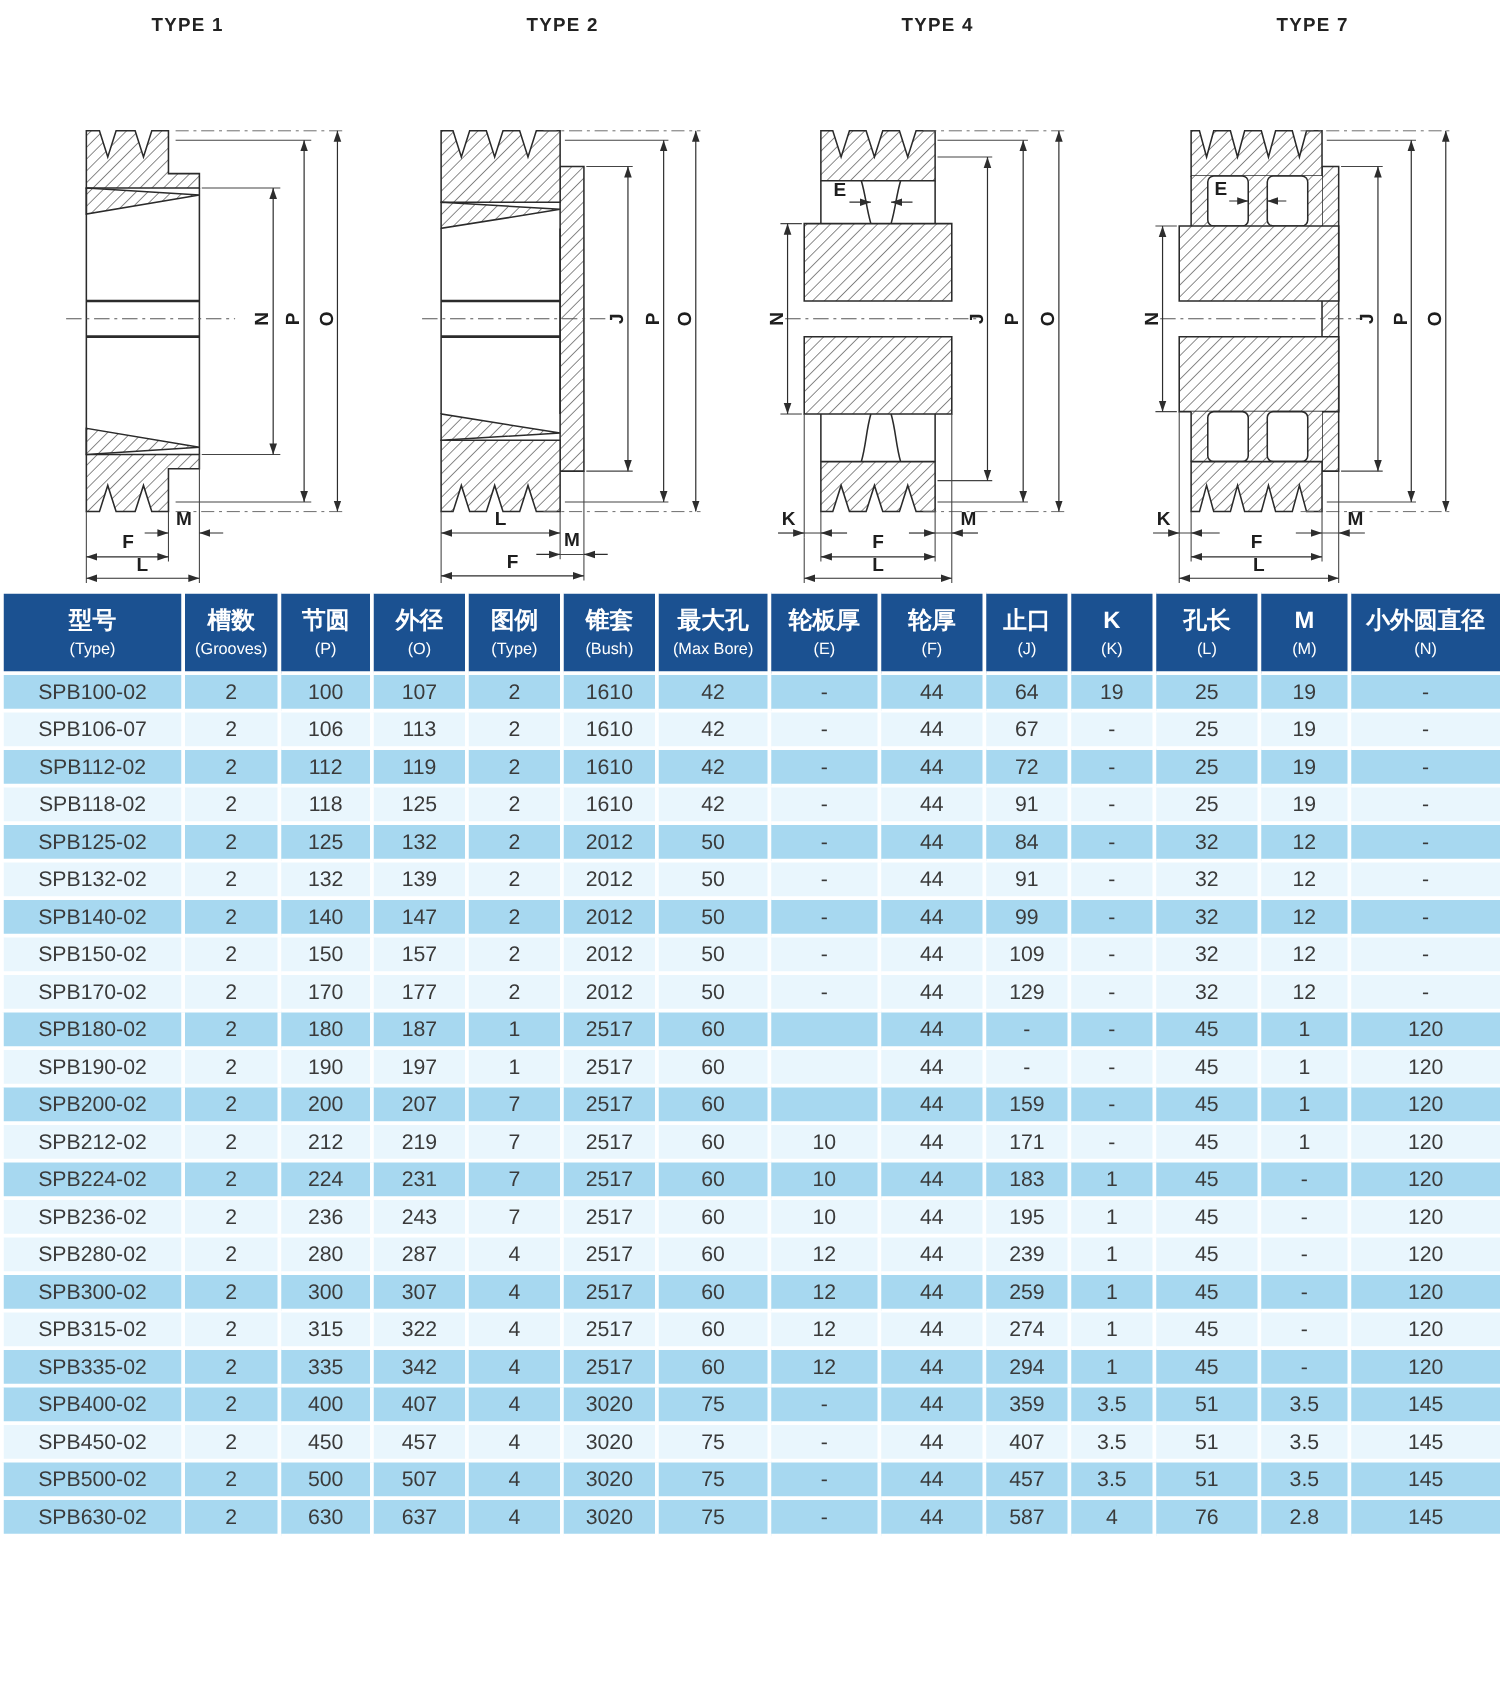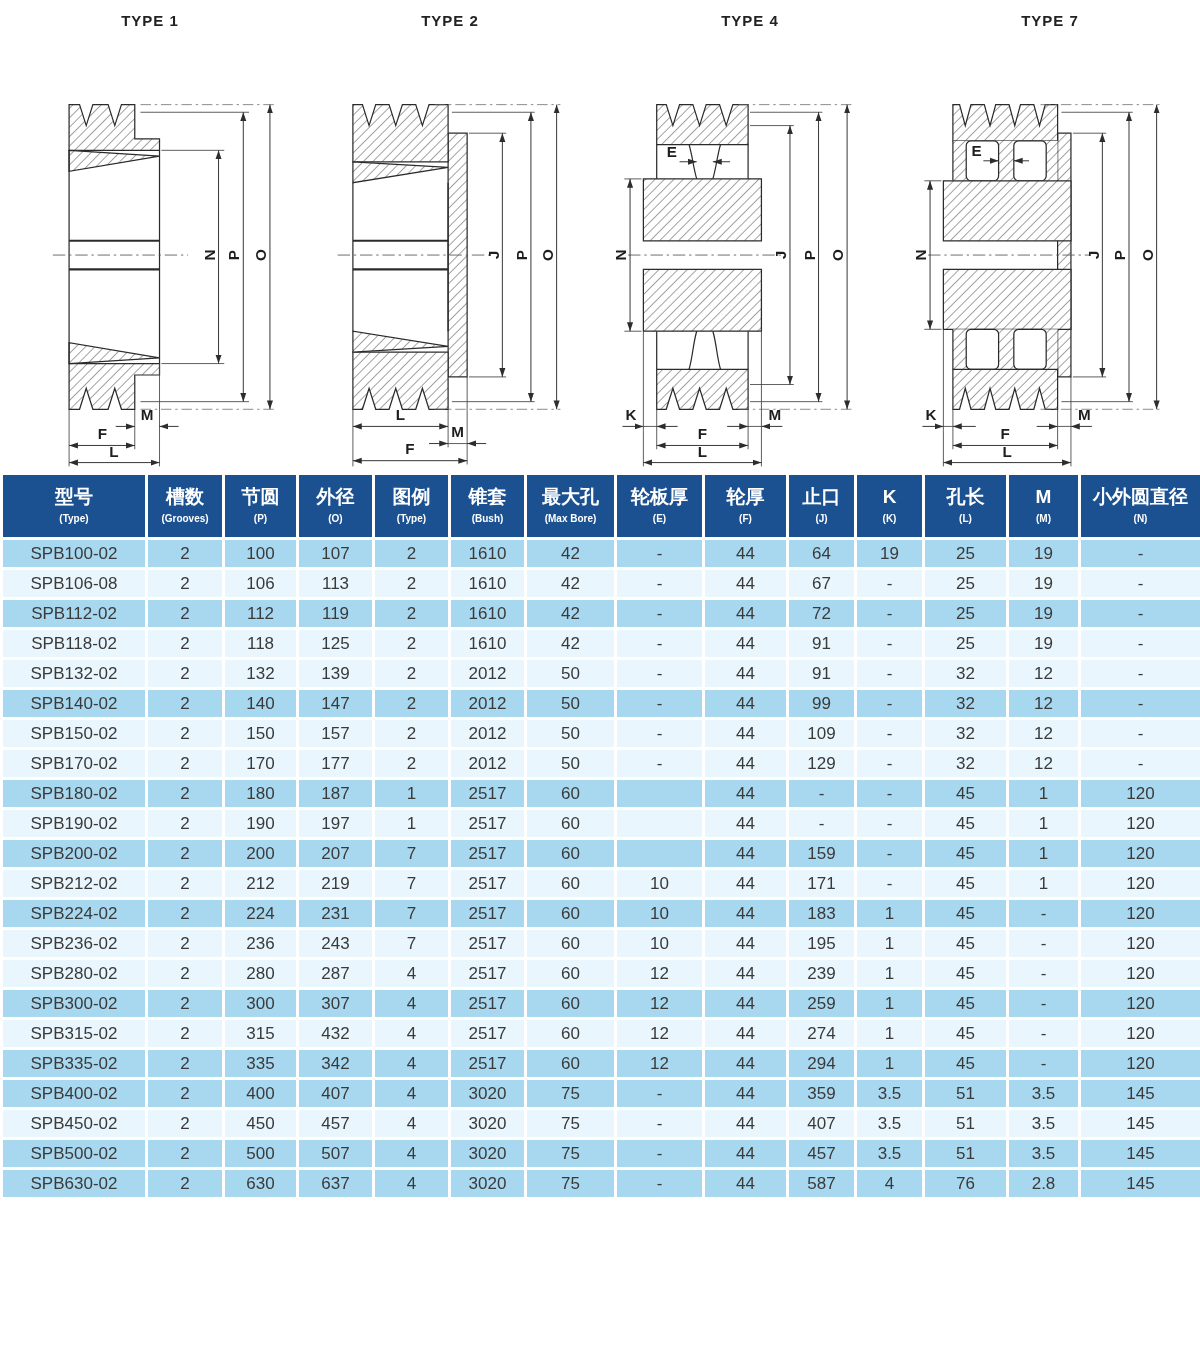--- a/index.html
+++ b/index.html
@@ -28,21 +28,21 @@
   table.spec col.c0{width:145px}  table.spec col.c1{width:77px}
   table.spec col.c2{width:74px}   table.spec col.c3{width:76px}
   table.spec col.c4{width:76px}   table.spec col.c5{width:76px}
   table.spec col.c6{width:90px}   table.spec col.c7{width:88px}
   table.spec col.c8{width:84px}   table.spec col.c9{width:68px}
   table.spec col.c10{width:68px}  table.spec col.c11{width:84px}
   table.spec col.c12{width:72px}  table.spec col.c13{width:122px}
 
   table.spec th{background:#1b5191;color:#fff;height:62px;border:3px solid #fff;padding:0;vertical-align:middle;text-align:center;font-weight:400;}
   table.spec th .zh{font-size:19px;font-weight:700;line-height:24px;}
-  table.spec th .en{font-size:10px;line-height:17px;margin-top:1px;font-weight:bold;}
+  table.spec th .en{font-size:13px;line-height:17px;margin-top:1px;}
   table.spec td{height:27px;border:3px solid #fff;padding:0;text-align:center;vertical-align:middle;font-size:17px;color:#3a3a3a;}
   table.spec tr.r-blue td{background:#a7d8f0;}
   table.spec tr.r-pale td{background:#e9f6fd;}
 </style>
 </head>
 <body>
 
 <svg width="0" height="0" style="position:absolute" aria-hidden="true">
   <defs>
     <pattern id="hatch" patternUnits="userSpaceOnUse" width="7" height="7" patternTransform="rotate(45)">
@@ -333,21 +333,21 @@
         <td>42</td>
         <td>-</td>
         <td>44</td>
         <td>64</td>
         <td>19</td>
         <td>25</td>
         <td>19</td>
         <td>-</td>
       </tr>
       <tr class="r-pale">
-        <td>SPB106-08</td>
+        <td>SPB106-07</td>
         <td>2</td>
         <td>106</td>
         <td>113</td>
         <td>2</td>
         <td>1610</td>
         <td>42</td>
         <td>-</td>
         <td>44</td>
         <td>67</td>
         <td>-</td>
@@ -378,20 +378,36 @@
         <td>125</td>
         <td>2</td>
         <td>1610</td>
         <td>42</td>
         <td>-</td>
         <td>44</td>
         <td>91</td>
         <td>-</td>
         <td>25</td>
         <td>19</td>
+        <td>-</td>
+      </tr>
+      <tr class="r-blue">
+        <td>SPB125-02</td>
+        <td>2</td>
+        <td>125</td>
+        <td>132</td>
+        <td>2</td>
+        <td>2012</td>
+        <td>50</td>
+        <td>-</td>
+        <td>44</td>
+        <td>84</td>
+        <td>-</td>
+        <td>32</td>
+        <td>12</td>
         <td>-</td>
       </tr>
       <tr class="r-pale">
         <td>SPB132-02</td>
         <td>2</td>
         <td>132</td>
         <td>139</td>
         <td>2</td>
         <td>2012</td>
         <td>50</td>
@@ -576,21 +592,21 @@
         <td>259</td>
         <td>1</td>
         <td>45</td>
         <td>-</td>
         <td>120</td>
       </tr>
       <tr class="r-pale">
         <td>SPB315-02</td>
         <td>2</td>
         <td>315</td>
-        <td>432</td>
+        <td>322</td>
         <td>4</td>
         <td>2517</td>
         <td>60</td>
         <td>12</td>
         <td>44</td>
         <td>274</td>
         <td>1</td>
         <td>45</td>
         <td>-</td>
         <td>120</td>

